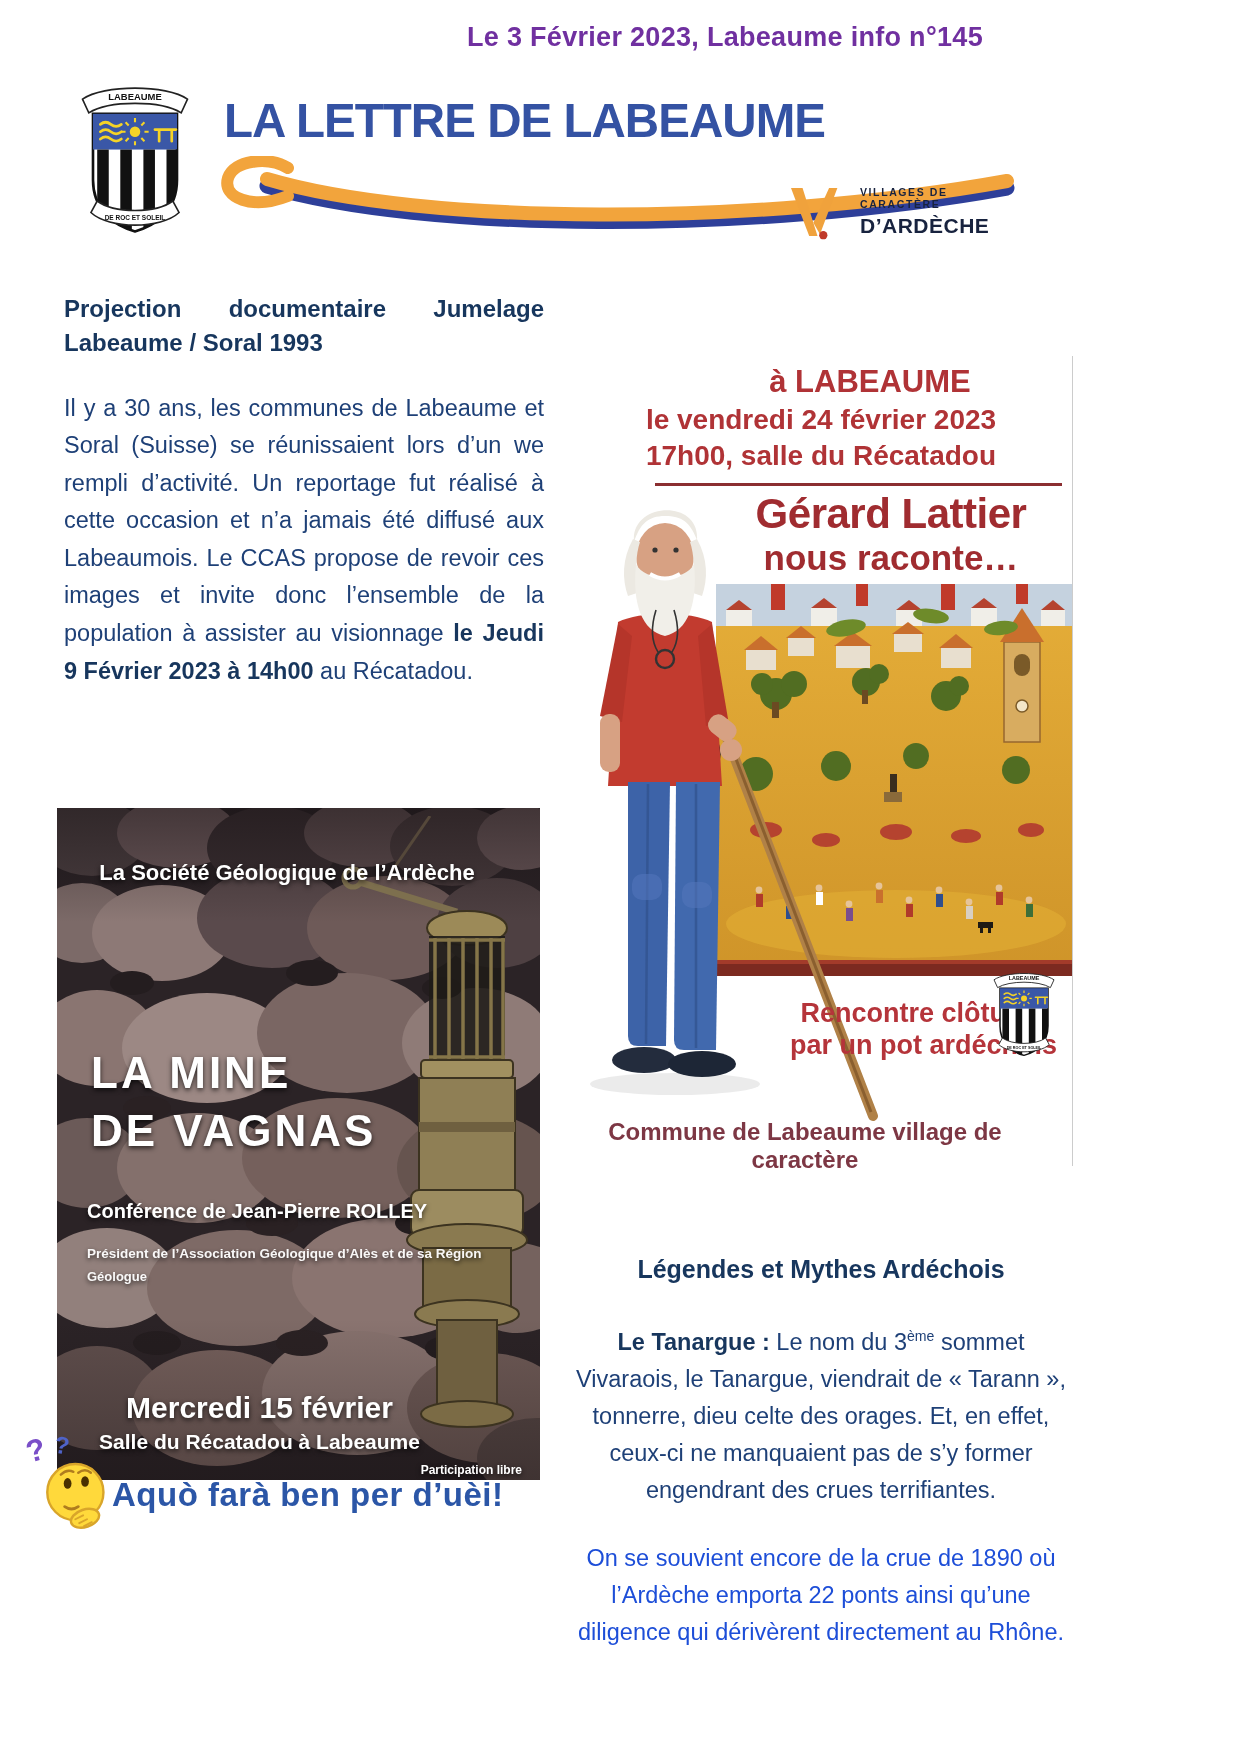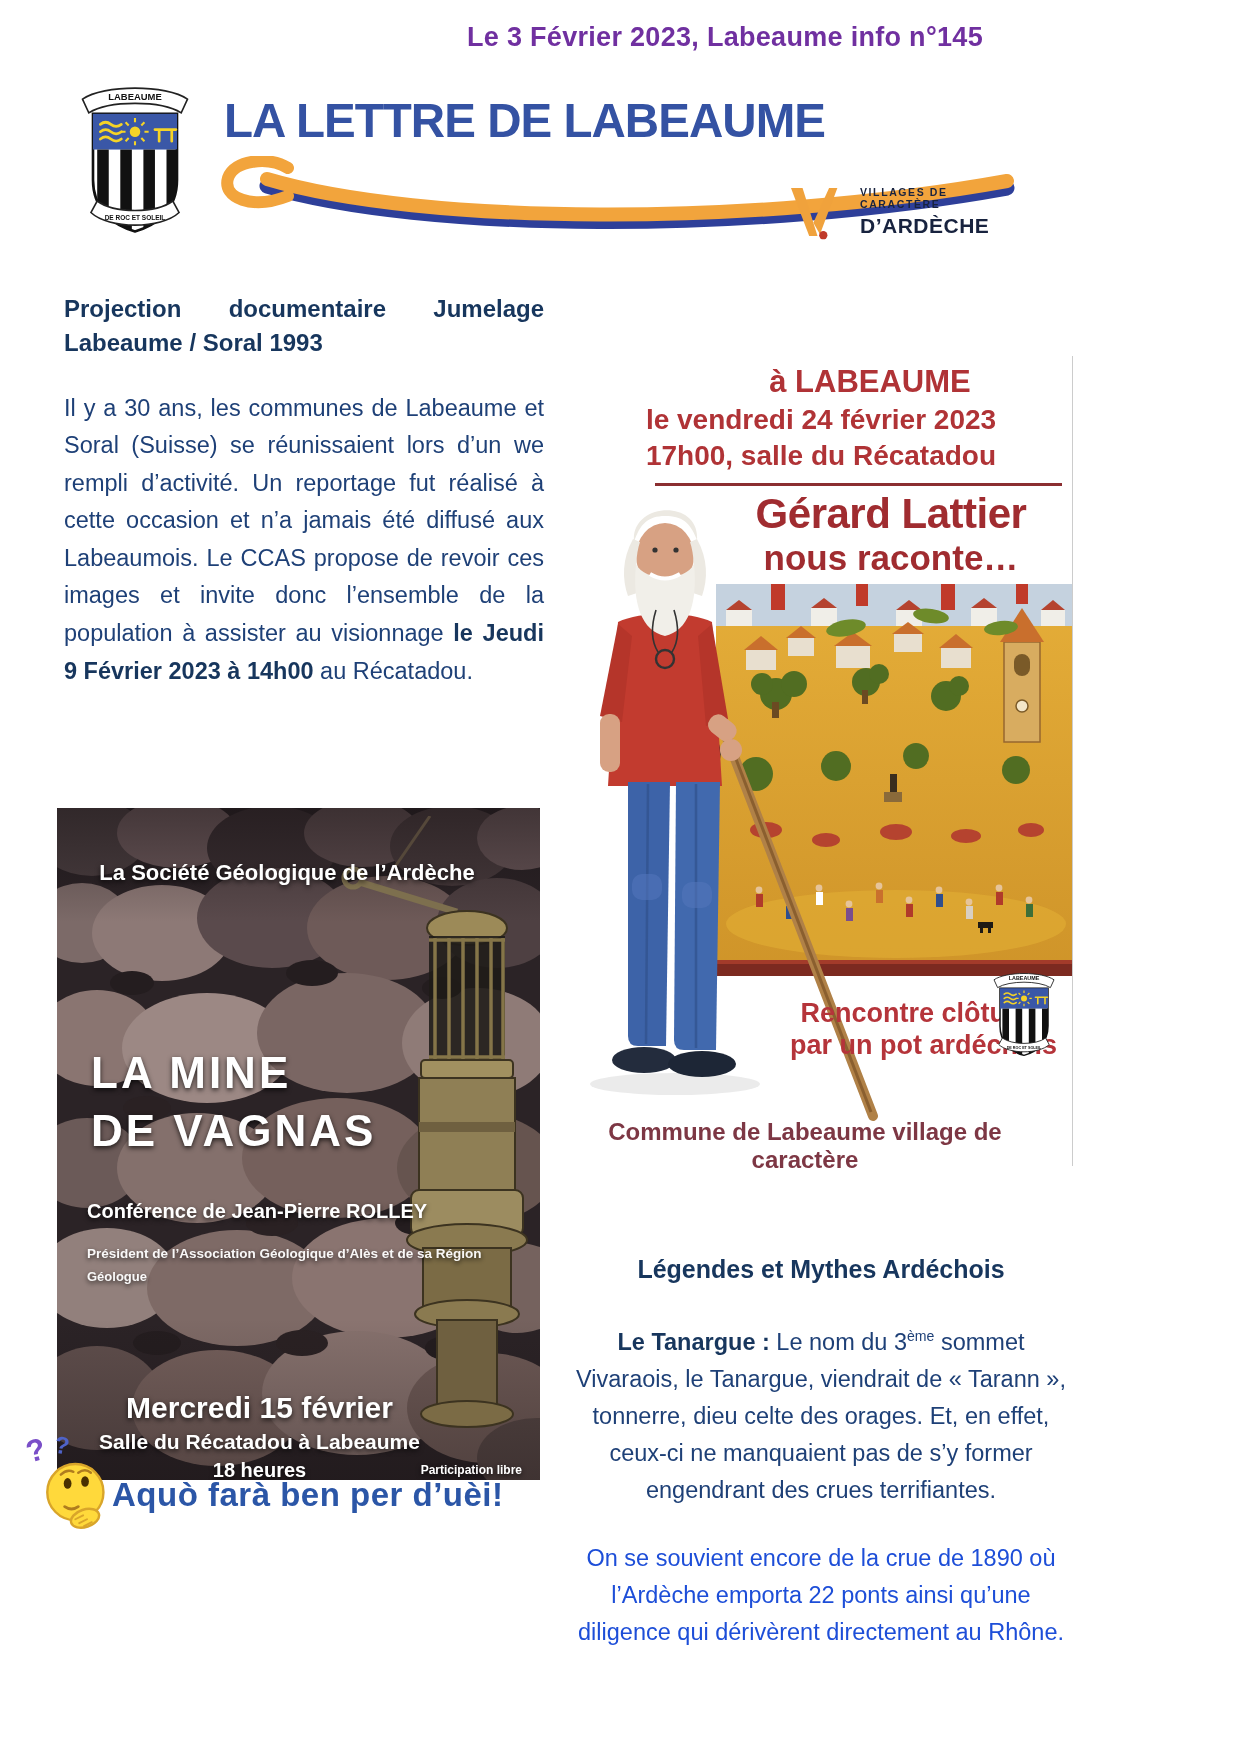--- a/index.html
+++ b/index.html
@@ -226,21 +226,20 @@
       <ellipse cx="132" cy="598" rx="46" ry="13" fill="#7b6b45" stroke="#3c3320" stroke-width="2"></ellipse>
     </svg>
     <div class="mp-text mp-top2">La Société Géologique de l’Ardèche</div>
     <div class="mp-text mp-title1">LA MINE</div>
     <div class="mp-text mp-title2">DE VAGNAS</div>
     <div class="mp-text mp-conf">Conférence de Jean-Pierre ROLLEY</div>
     <div class="mp-text mp-role1">Géologue</div>
     <div class="mp-text mp-role2">Président de l’Association Géologique d’Alès et de sa Région</div>
     <div class="mp-text mp-date">Mercredi 15 février</div>
     <div class="mp-text mp-place">Salle du Récatadou à Labeaume</div>
-    <div class="mp-text mp-time">18 heures</div>
     <div class="mp-text mp-note">Participation libre</div>
   </div>
 
   <svg class="motto-emoji" viewBox="0 0 95 105">
     <text x="2" y="32" font-size="32" font-weight="bold" fill="#7a4fc8" transform="rotate(-14 10 24)">?</text>
     <text x="30" y="24" font-size="25" font-weight="bold" fill="#4f63c8" transform="rotate(10 36 18)">?</text>
     <circle cx="52" cy="64" r="29" fill="#ffd93b" stroke="#d9a52a" stroke-width="2.5"></circle>
     <ellipse cx="44" cy="55" rx="4" ry="5.5" fill="#4a3000"></ellipse>
     <ellipse cx="62" cy="53" rx="4" ry="5.5" fill="#4a3000"></ellipse>
     <path d="M37,46 q6,-6 13,-3 M55,44 q7,-5 13,0" stroke="#b07d1e" stroke-width="2.5" fill="none" stroke-linecap="round"></path>

